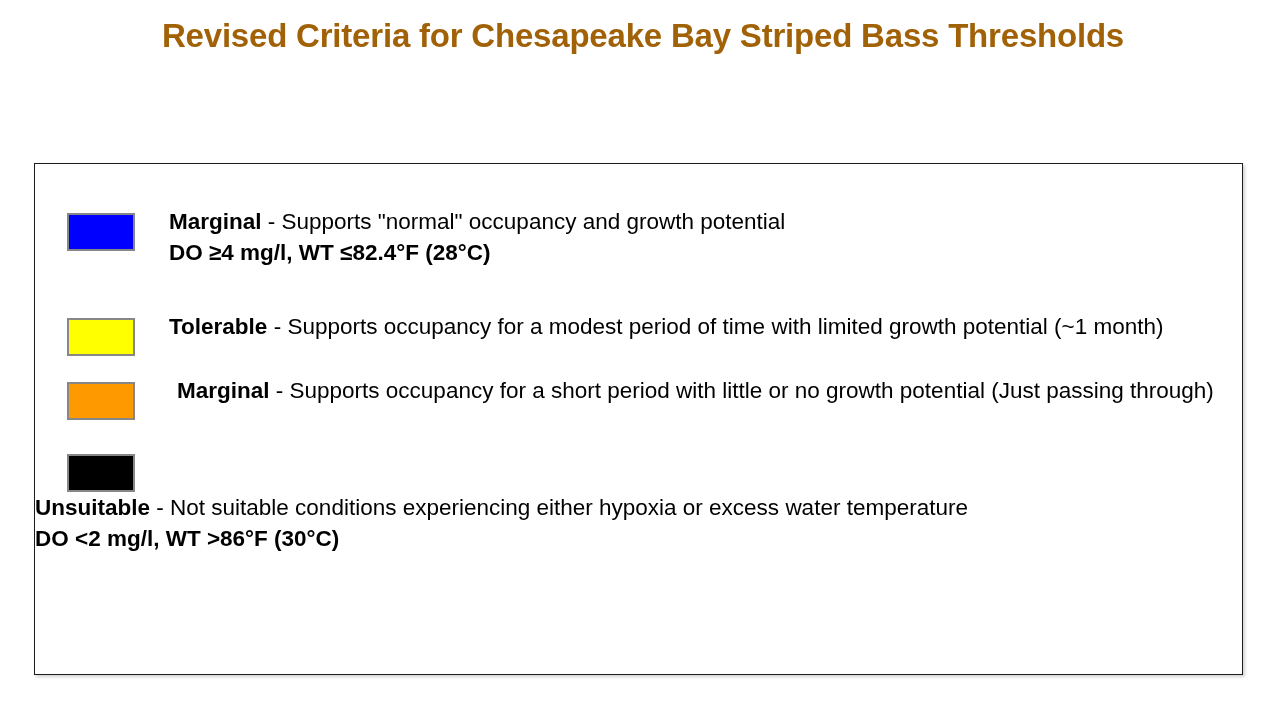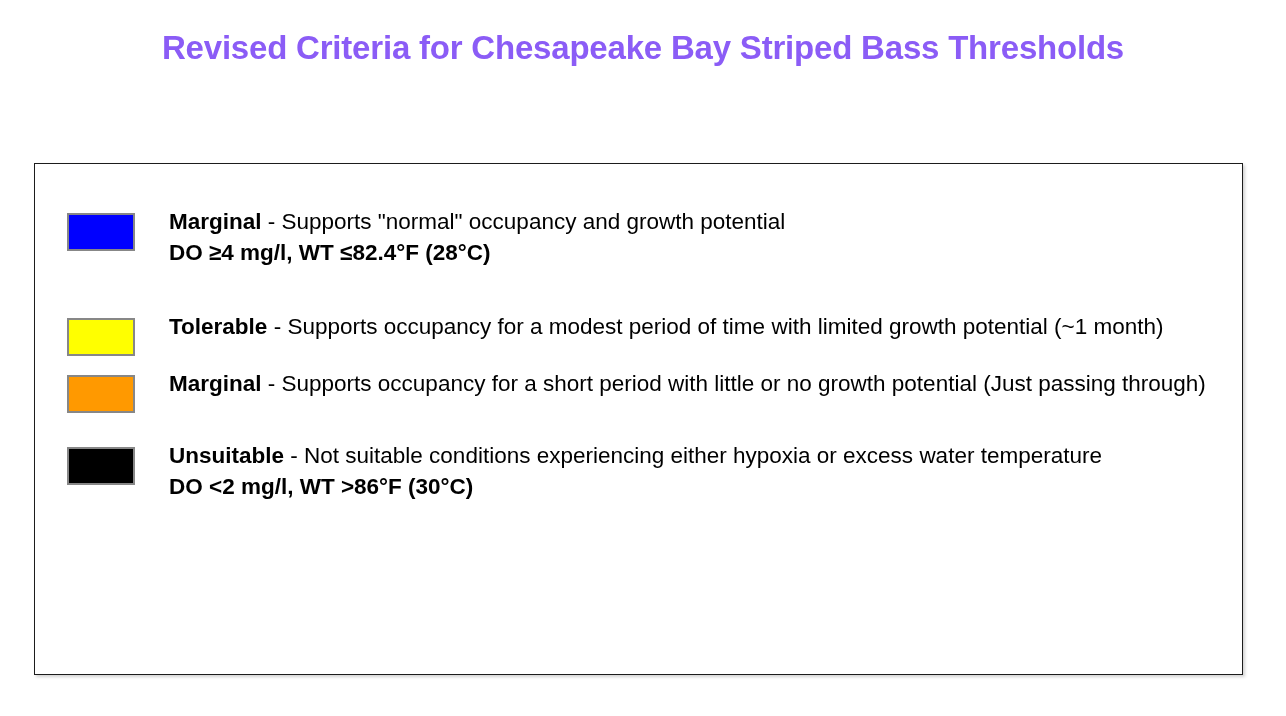--- a/index.html
+++ b/index.html
@@ -14,27 +14,27 @@
     font-family: "Liberation Sans", sans-serif;
     color: #000000;
     overflow: hidden;
     position: relative;
   }
 
   
   .title {
     position: absolute;
     left: 0;
-    top: 26px;
+    top: 14px;
     width: 1286px;
     text-align: center;
     font-size: 33px;
     font-weight: bold;
     line-height: 44px;
-    color: #8b5cf6;
+    color: #a16207;
     letter-spacing: -0.2px;
   }
   .title .tline {
     display: block;
     white-space: nowrap;
   }
 
   
   .legend-panel {
     position: absolute;
@@ -56,22 +56,22 @@
   }
 
   .legend-row {
     display: flex;
     align-items: flex-start;
     padding: 0;
     margin: 0;
   }
   .legend-row.r0 { margin-top: 42px; }
   .legend-row.r1 { margin-top: 43px; }
-  .legend-row.r2 { margin-top: 12px; }
-  .legend-row.r3 { margin-top: 27px; }
+  .legend-row.r2 { margin-top: 19px; gap: 8px; }
+  .legend-row.r3 { margin-top: 27px; flex-direction: column; }
 
   .swatch-cell {
     width: 134px;
     min-width: 134px;
     display: flex;
     justify-content: flex-start;
     padding-left: 32px;
     padding-top: 7px;
     box-sizing: border-box;
   }

